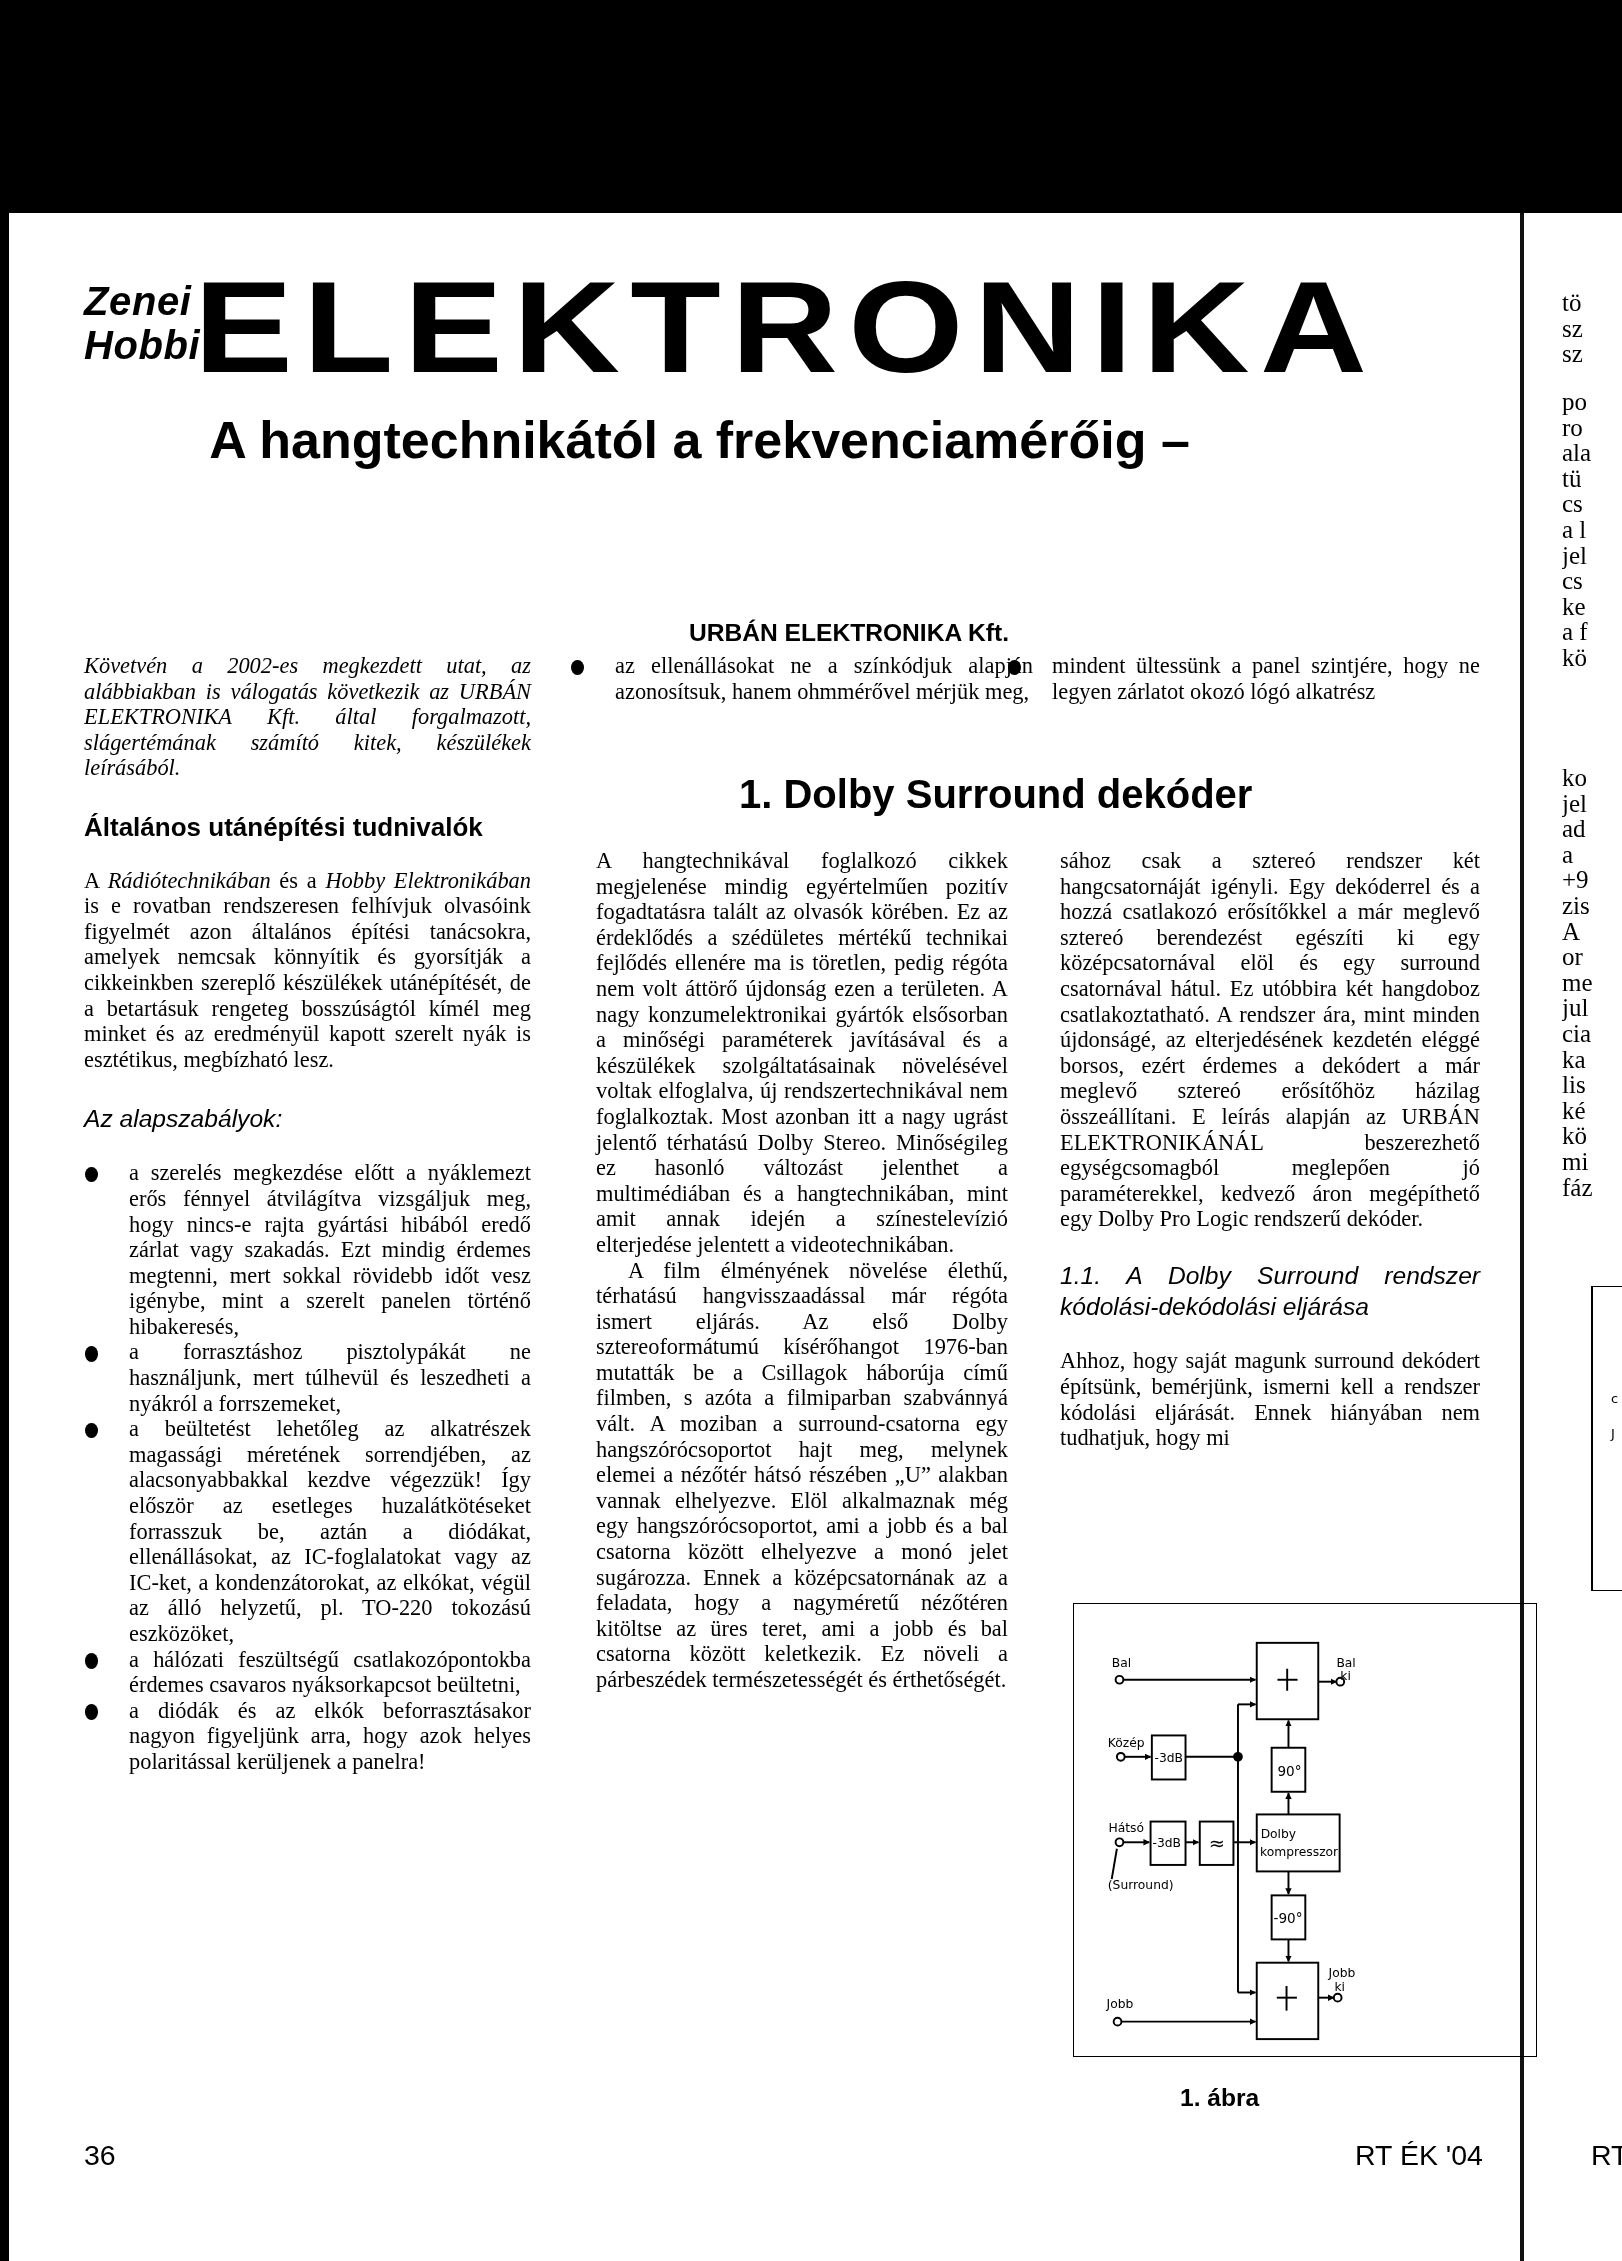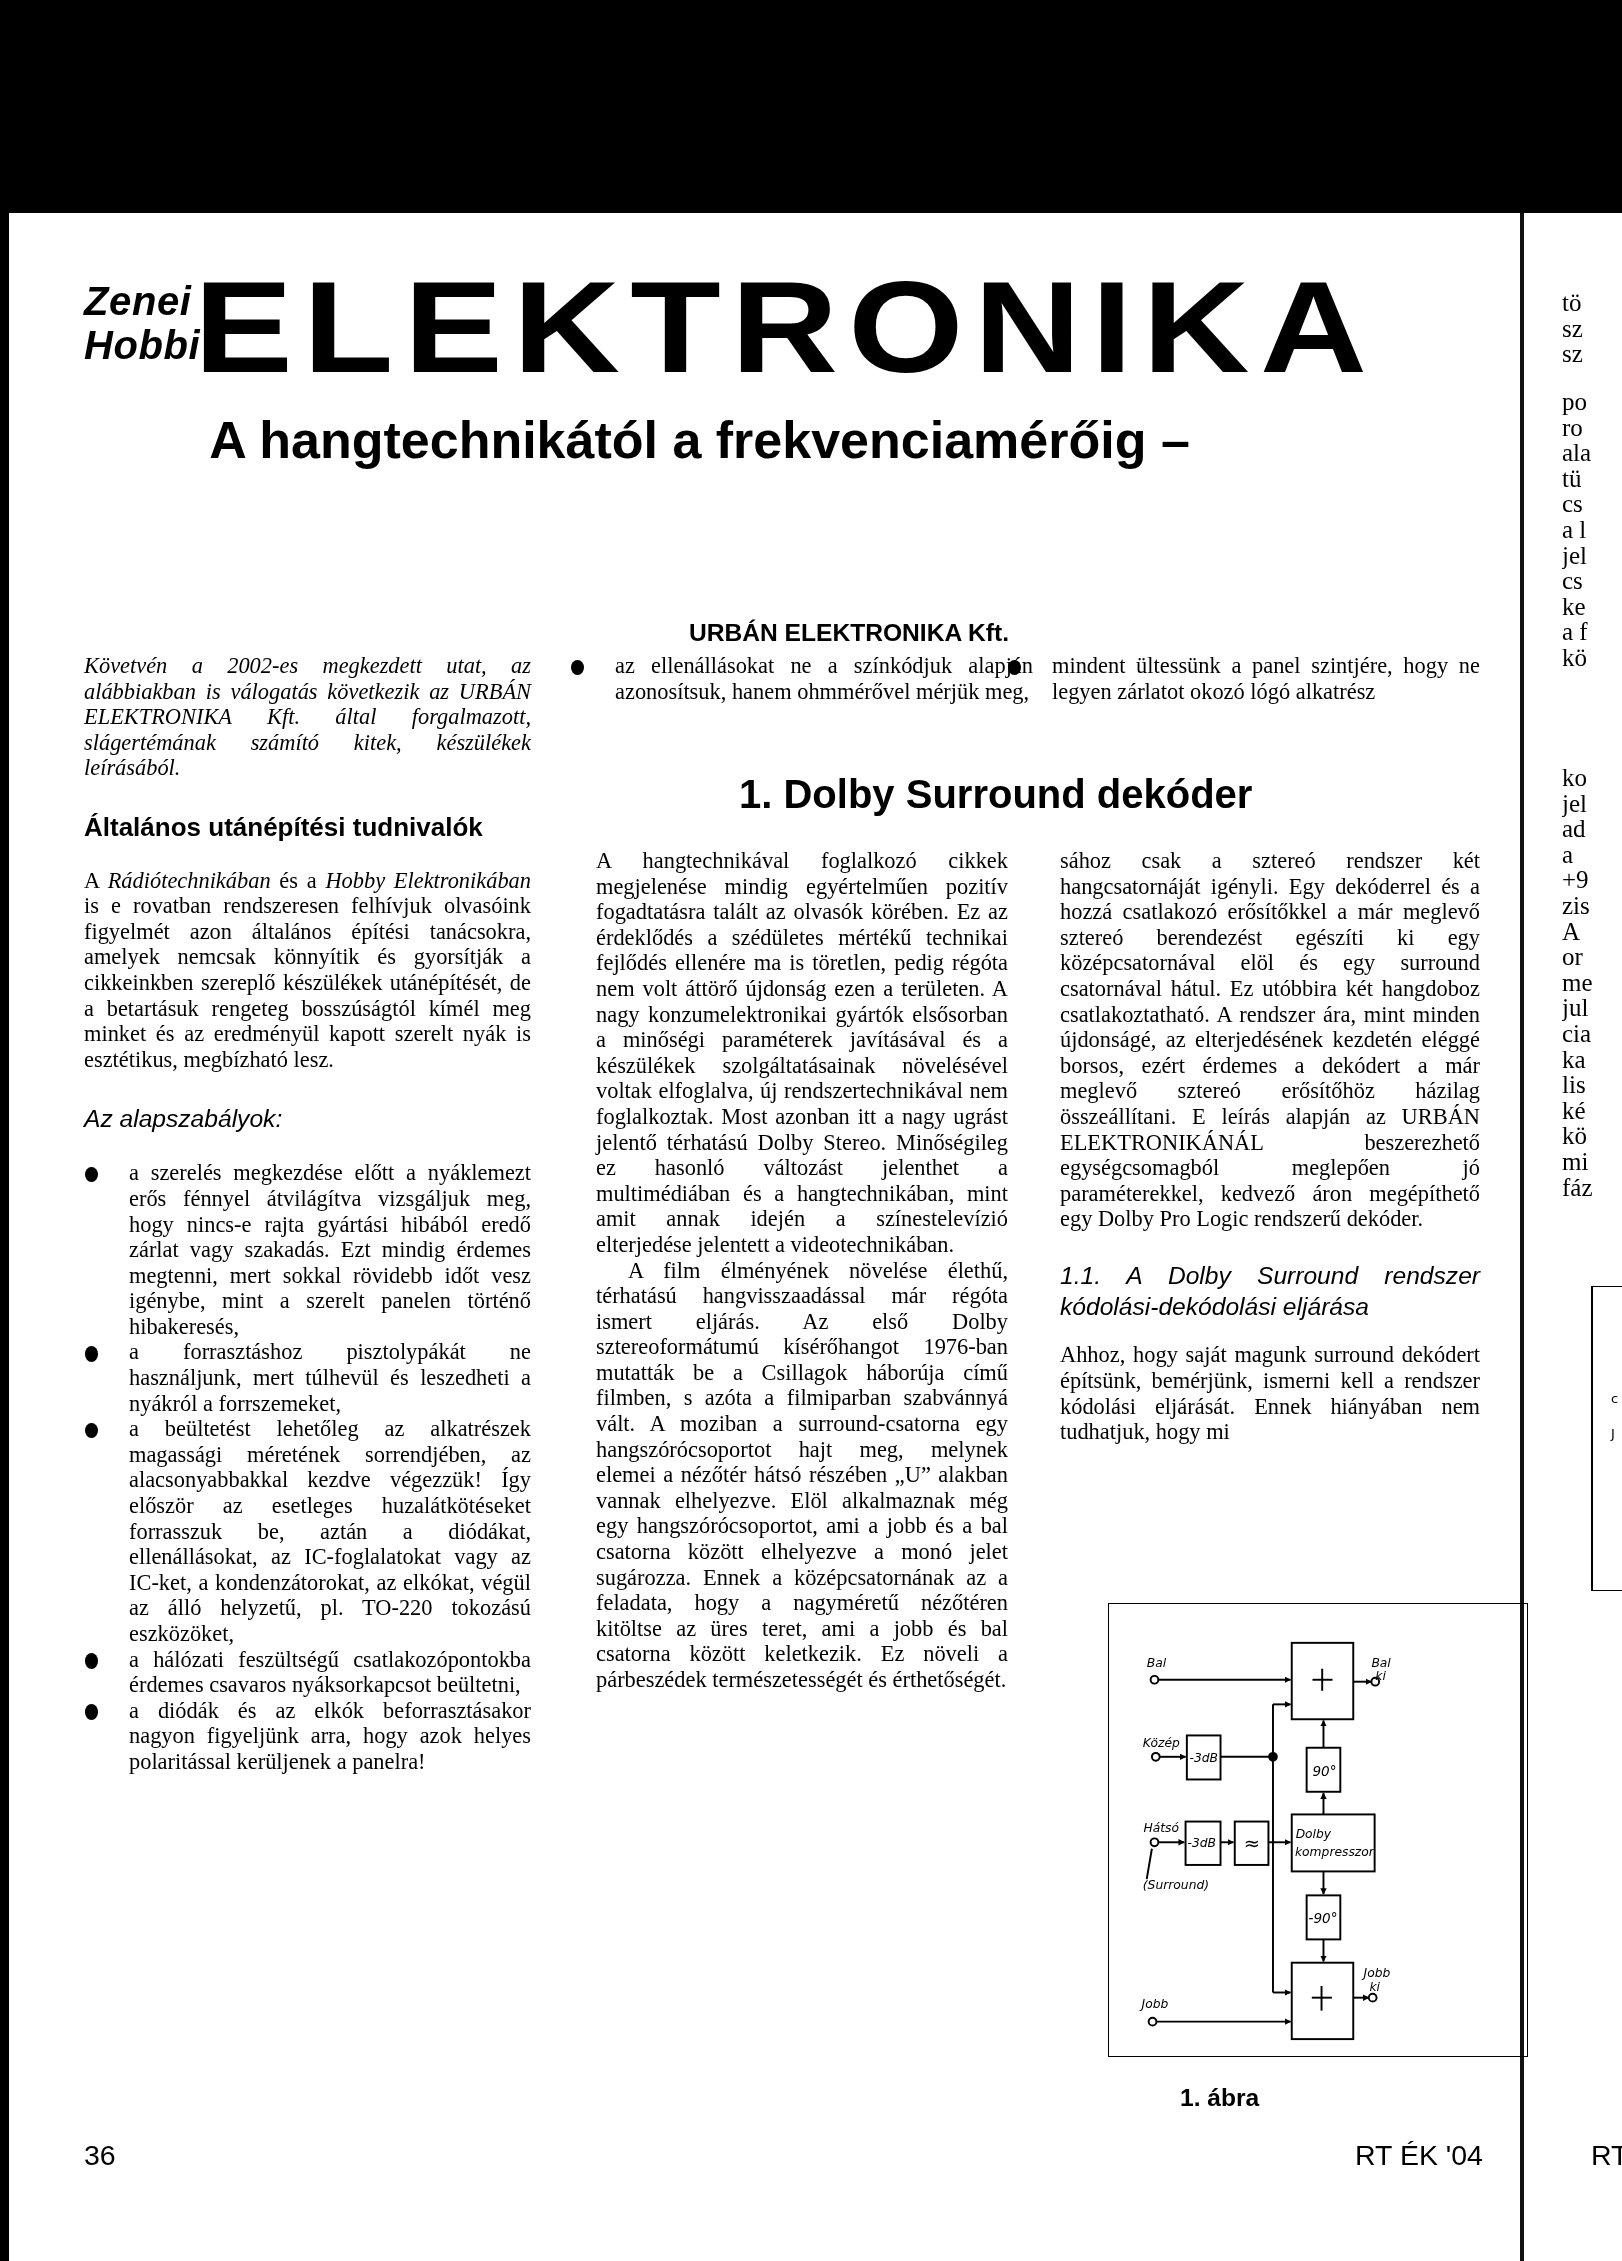--- a/index.html
+++ b/index.html
@@ -45,22 +45,22 @@
   }
   p { margin: 0; }
   .indent { text-indent: 32px; }
   ul.bul { list-style: none; margin: 0; padding: 0; }
   ul.bul li { position: relative; padding-left: 45px; }
   ul.bul li::before {
     content: ""; position: absolute; left: 1.3px; top: 6.5px; width: 13px; height: 15.6px;
     border-radius: 50%; background: #000;
   }
   .diagram-box {
-    position: absolute; left: 1108px; top: 1603px; width: 420px; height: 454px;
-    border: 1.9px solid #000; box-sizing: border-box; font-style: italic;
+    position: absolute; left: 1073px; top: 1603px; width: 464px; height: 454px;
+    border: 1.9px solid #000; box-sizing: border-box;
   }
   .fig-caption {
     position: absolute; left: 1180px; top: 2084px; font-family: "Liberation Sans", sans-serif;
     font-weight: bold; font-size: 24.6px;
   }
   .folio {
     position: absolute; top: 2139px; font-family: "Liberation Sans", sans-serif; font-size: 28.5px;
   }
   .next-col {
     position: absolute; left: 1562px; font-size: 25px; line-height: 25.6px; white-space: nowrap; overflow: hidden; width: 61px;
@@ -117,21 +117,21 @@
 <div class="section-title">1. Dolby Surround dekóder</div>
 
 <div class="col" style="left:596px; top:848px; width:412px;">
   <p>A hangtechnikával foglalkozó cikkek megjelenése mindig egyértelműen pozitív fogadtatásra talált az olvasók körében. Ez az érdeklődés a szédületes mértékű technikai fejlődés ellenére ma is töretlen, pedig régóta nem volt áttörő újdonság ezen a területen. A nagy konzumelektronikai gyártók elsősorban a minőségi paraméterek javításával és a készülékek szolgáltatásainak növelésével voltak elfoglalva, új rendszertechnikával nem foglalkoztak. Most azonban itt a nagy ugrást jelentő térhatású Dolby Stereo. Minőségileg ez hasonló változást jelenthet a multimédiában és a hangtechnikában, mint amit annak idején a színestelevízió elterjedése jelentett a videotechnikában.</p>
   <p class="indent">A film élményének növelése élethű, térhatású hangvisszaadással már régóta ismert eljárás. Az első Dolby sztereoformátumú kísérőhangot 1976-ban mutatták be a Csillagok háborúja című filmben, s azóta a filmiparban szabvánnyá vált. A moziban a surround-csatorna egy hangszórócsoportot hajt meg, melynek elemei a nézőtér hátsó részében „U” alakban vannak elhelyezve. Elöl alkalmaznak még egy hangszórócsoportot, ami a jobb és a bal csatorna között elhelyezve a monó jelet sugározza. Ennek a középcsatornának az a feladata, hogy a nagyméretű nézőtéren kitöltse az üres teret, ami a jobb és bal csatorna között keletkezik. Ez növeli a párbeszédek természetességét és érthetőségét.</p>
 </div>
 
 <div class="col" style="left:1060px; top:848px; width:420px;">
   <p>sához csak a sztereó rendszer két hangcsatornáját igényli. Egy dekóderrel és a hozzá csatlakozó erősítőkkel a már meglevő sztereó berendezést egészíti ki egy középcsatornával elöl és egy surround csatornával hátul. Ez utóbbira két hangdoboz csatlakoztatható. A rendszer ára, mint minden újdonságé, az elterjedésének kezdetén eléggé borsos, ezért érdemes a dekódert a már meglevő sztereó erősítőhöz házilag összeállítani. E leírás alapján az URBÁN ELEKTRONIKÁNÁL beszerezhető egységcsomagból meglepően jó paraméterekkel, kedvező áron megépíthető egy Dolby Pro Logic rendszerű dekóder.</p>
   <div class="h-ital" style="margin-top:28.5px;">1.1. A Dolby Surround rendszer kódolási-dekódolási eljárása</div>
-  <p style="margin-top:20px;">Ahhoz, hogy saját magunk surround dekódert építsünk, bemérjünk, ismerni kell a rendszer kódolási eljárását. Ennek hiányában nem tudhatjuk, hogy mi</p>
+  <p style="margin-top:26px;">Ahhoz, hogy saját magunk surround dekódert építsünk, bemérjünk, ismerni kell a rendszer kódolási eljárását. Ennek hiányában nem tudhatjuk, hogy mi</p>
 </div>
 
 <div class="diagram-box">
   <svg width="416" height="450" viewBox="0 0 642 695">
     <defs>
       <marker id="arr" markerWidth="10" markerHeight="10" refX="9" refY="5" orient="auto" markerUnits="userSpaceOnUse">
         <path d="M0,0 L10,5 L0,10 z" fill="#000"></path>
       </marker>
     </defs>
     <g stroke="#000" stroke-width="3" fill="none">

